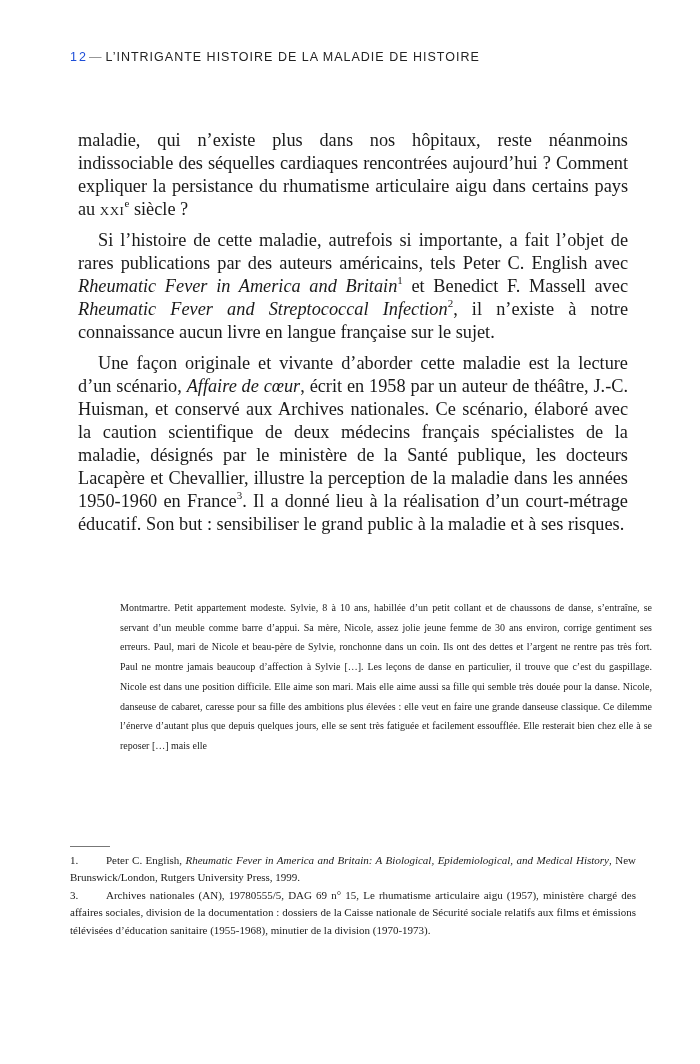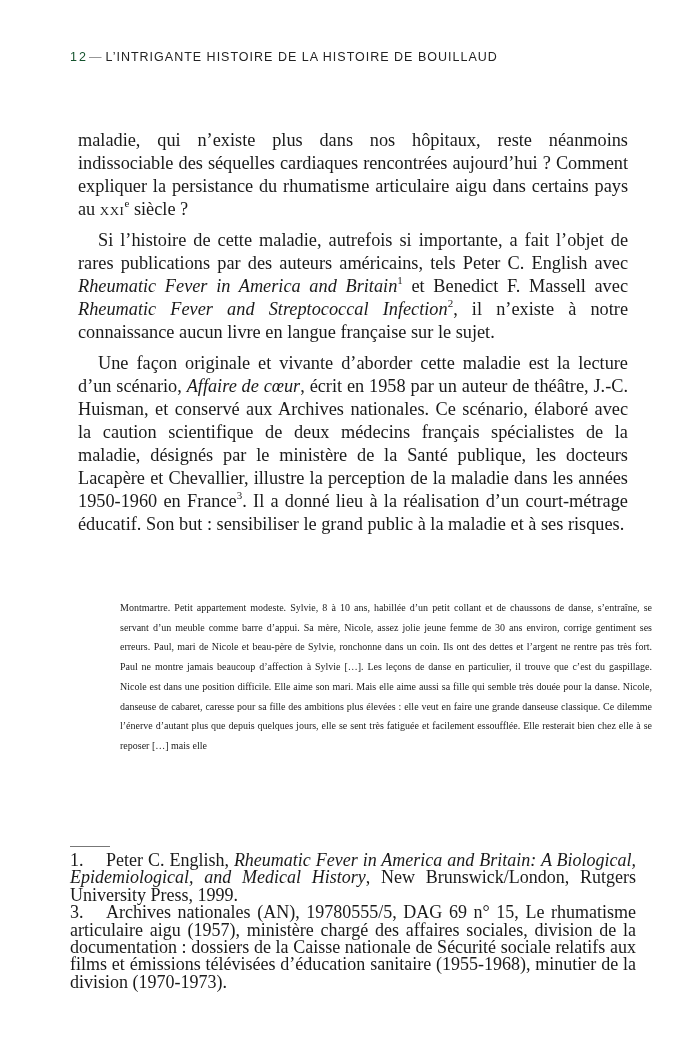--- a/index.html
+++ b/index.html
@@ -1,37 +1,37 @@
 <!DOCTYPE html>
 <html><head>
 <meta charset="utf-8">
 <style>
   html, body { margin: 0; padding: 0; background: #ffffff; }
   body { width: 700px; height: 1064px; position: relative; overflow: hidden; color: #1a1a1a; font-family: "Liberation Serif", "DejaVu Serif", serif; }
   .running-head { position: absolute; left: 70px; top: 50px; font-family: "Liberation Sans", "DejaVu Sans", sans-serif; font-size: 12.5px; letter-spacing: 1px; color: #222; white-space: nowrap; }
-  .running-head .pagenum { color: #14532d; letter-spacing: 2px; }
+  .running-head .pagenum { color: #1d4ed8; letter-spacing: 2px; }
   .running-head .dash { color: #888; margin: 0 3px 0 1px; }
   .body-text { position: absolute; left: 70px; top: 121px; width: 566px; font-size: 18.3px; line-height: 23px; text-align: justify; hyphens: auto; }
   .body-text p { margin: 8px; }
   .body-text p.indent { text-indent: 20px; }
   .body-text sup, .footnotes sup { font-size: 0.6em; line-height: 0; vertical-align: 0.7em; }
   .sc { font-variant: small-caps; text-transform: lowercase; letter-spacing: 0.5px; }
   .quote { position: absolute; left: 120px; top: 598px; width: 532px; font-size: 10px; line-height: 19.7px; text-align: justify; }
   .quote p { margin: 0; }
   .fn-rule { position: absolute; left: 70px; top: 846px; width: 40px; height: 1px; background: #777; }
-  .footnotes { position: absolute; left: 70px; top: 852px; width: 566px; font-size: 18px; line-height: 17.4px; text-align: justify; }
+  .footnotes { position: absolute; left: 70px; top: 852px; width: 566px; font-size: 11px; line-height: 17.4px; text-align: justify; }
   .footnotes .fn { margin: 0; }
   .footnotes .fn .num { display: inline-block; width: 36px; }
   i, em { font-style: italic; }
 </style>
 </head>
 <body>
 
 <div class="running-head">
-  <span class="pagenum">12</span><span class="dash">—</span><span>L’INTRIGANTE HISTOIRE DE LA HISTOIRE DE BOUILLAUD</span>
+  <span class="pagenum">12</span><span class="dash">—</span><span>L’INTRIGANTE HISTOIRE DE LA MALADIE DE HISTOIRE</span>
 </div>
 
 <div class="body-text">
   <p><span>maladie, qui n’existe plus dans nos hôpitaux, reste néanmoins indissociable des séquelles cardiaques rencontrées aujourd’hui ? Comment expliquer la persistance du rhumatisme articulaire aigu dans certains pays au </span><span class="sc">xxi</span><sup>e</sup><span> siècle ?</span></p>
   <p class="indent"><span>Si l’histoire de cette maladie, autrefois si importante, a fait l’objet de rares publications par des auteurs américains, tels Peter C. English avec </span><i>Rheumatic Fever in America and Britain</i><sup>1</sup><span> et Benedict F. Massell avec </span><i>Rheumatic Fever and Streptococcal Infection</i><sup>2</sup><span>, il n’existe à notre connaissance aucun livre en langue française sur le sujet.</span></p>
   <p class="indent"><span>Une façon originale et vivante d’aborder cette maladie est la lecture d’un scénario, </span><i>Affaire de cœur</i><span>, écrit en 1958 par un auteur de théâtre, J.-C. Huisman, et conservé aux Archives nationales. Ce scénario, élaboré avec la caution scientifique de deux médecins français spécialistes de la maladie, désignés par le ministère de la Santé publique, les docteurs Lacapère et Chevallier, illustre la perception de la maladie dans les années 1950-1960 en France</span><sup>3</sup><span>. Il a donné lieu à la réalisation d’un court-métrage éducatif. Son but : sensibiliser le grand public à la maladie et à ses risques.</span></p>
 </div>
 
 <div class="quote">
   <p>Montmartre. Petit appartement modeste. Sylvie, 8 à 10 ans, habillée d’un petit collant et de chaussons de danse, s’entraîne, se servant d’un meuble comme barre d’appui. Sa mère, Nicole, assez jolie jeune femme de 30 ans environ, corrige gentiment ses erreurs. Paul, mari de Nicole et beau-père de Sylvie, ronchonne dans un coin. Ils ont des dettes et l’argent ne rentre pas très fort. Paul ne montre jamais beaucoup d’affection à Sylvie […]. Les leçons de danse en particulier, il trouve que c’est du gaspillage. Nicole est dans une position difficile. Elle aime son mari. Mais elle aime aussi sa fille qui semble très douée pour la danse. Nicole, danseuse de cabaret, caresse pour sa fille des ambitions plus élevées : elle veut en faire une grande danseuse classique. Ce dilemme l’énerve d’autant plus que depuis quelques jours, elle se sent très fatiguée et facilement essoufflée. Elle resterait bien chez elle à se reposer […] mais elle</p>

